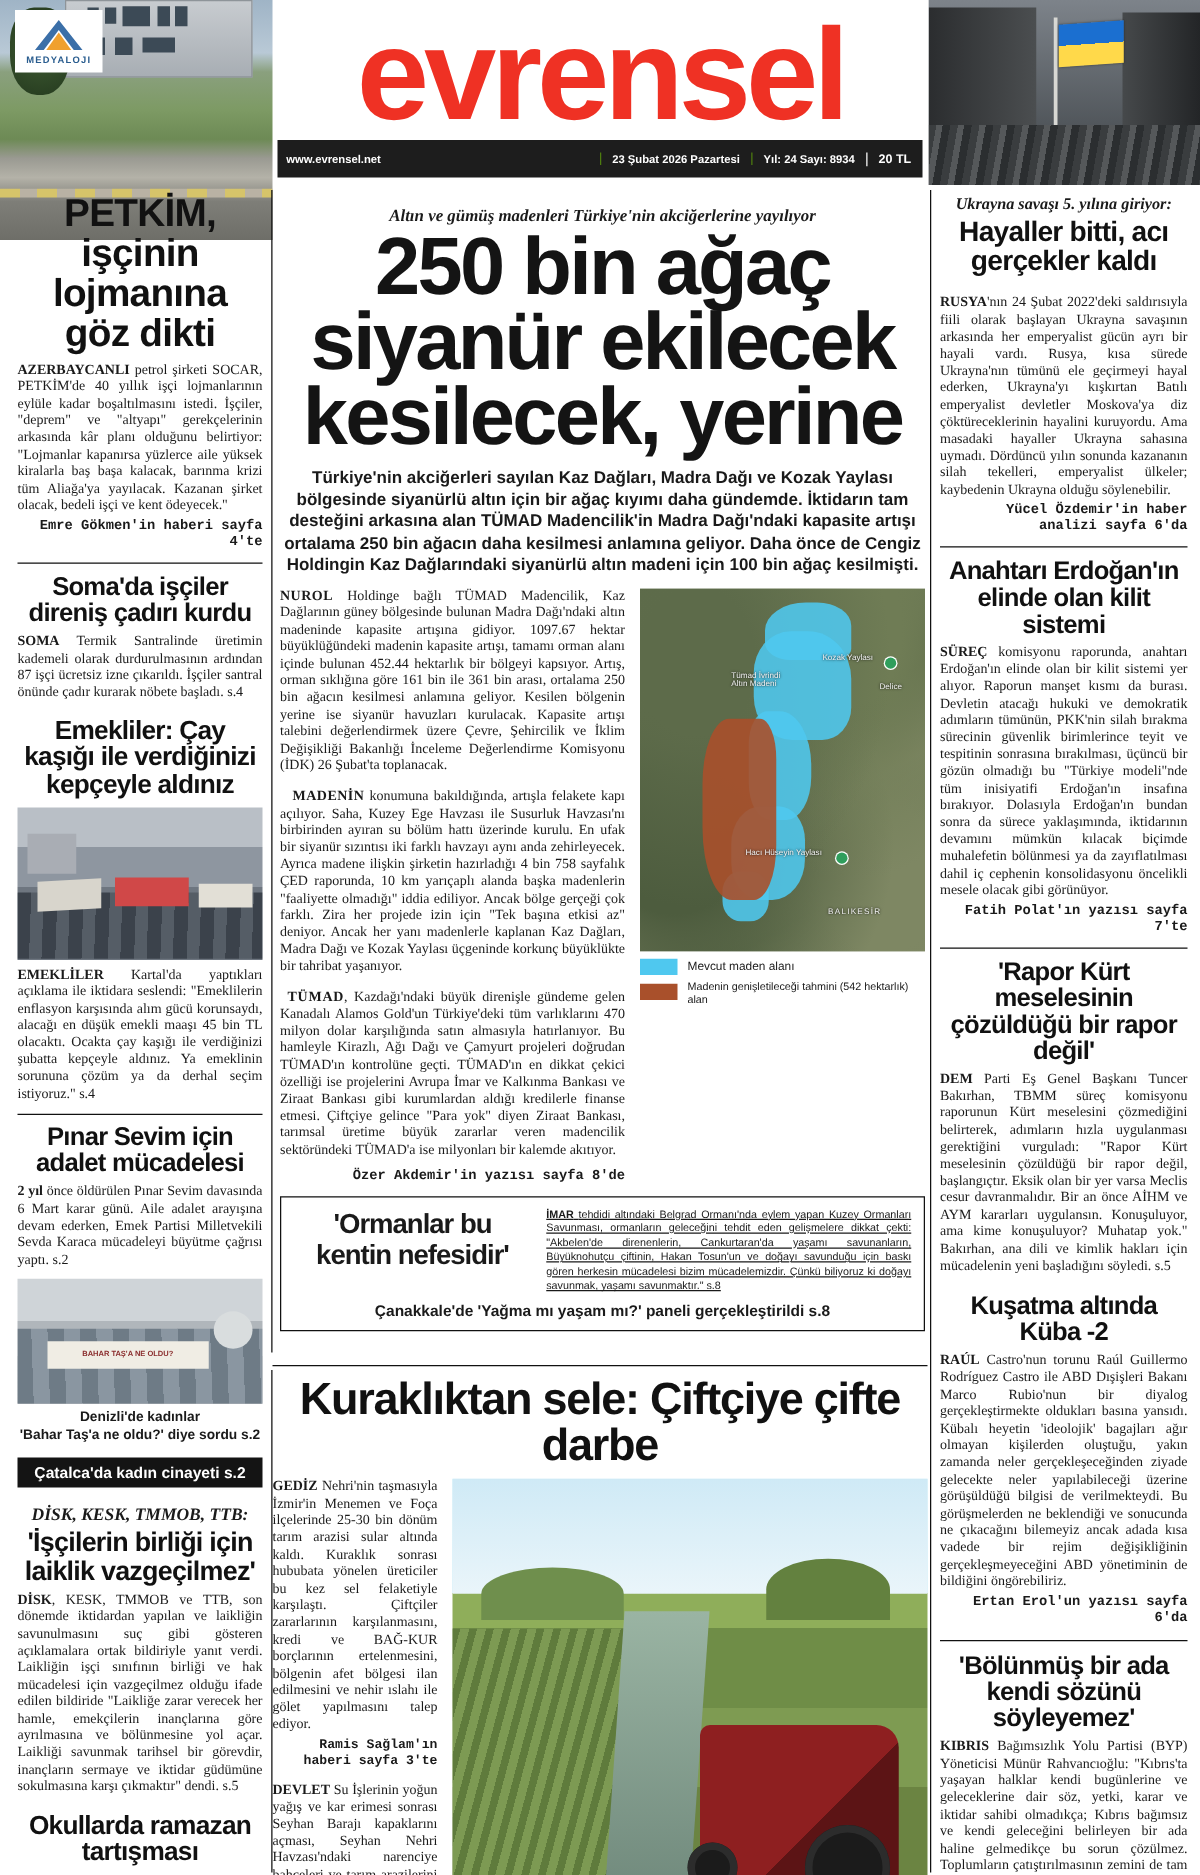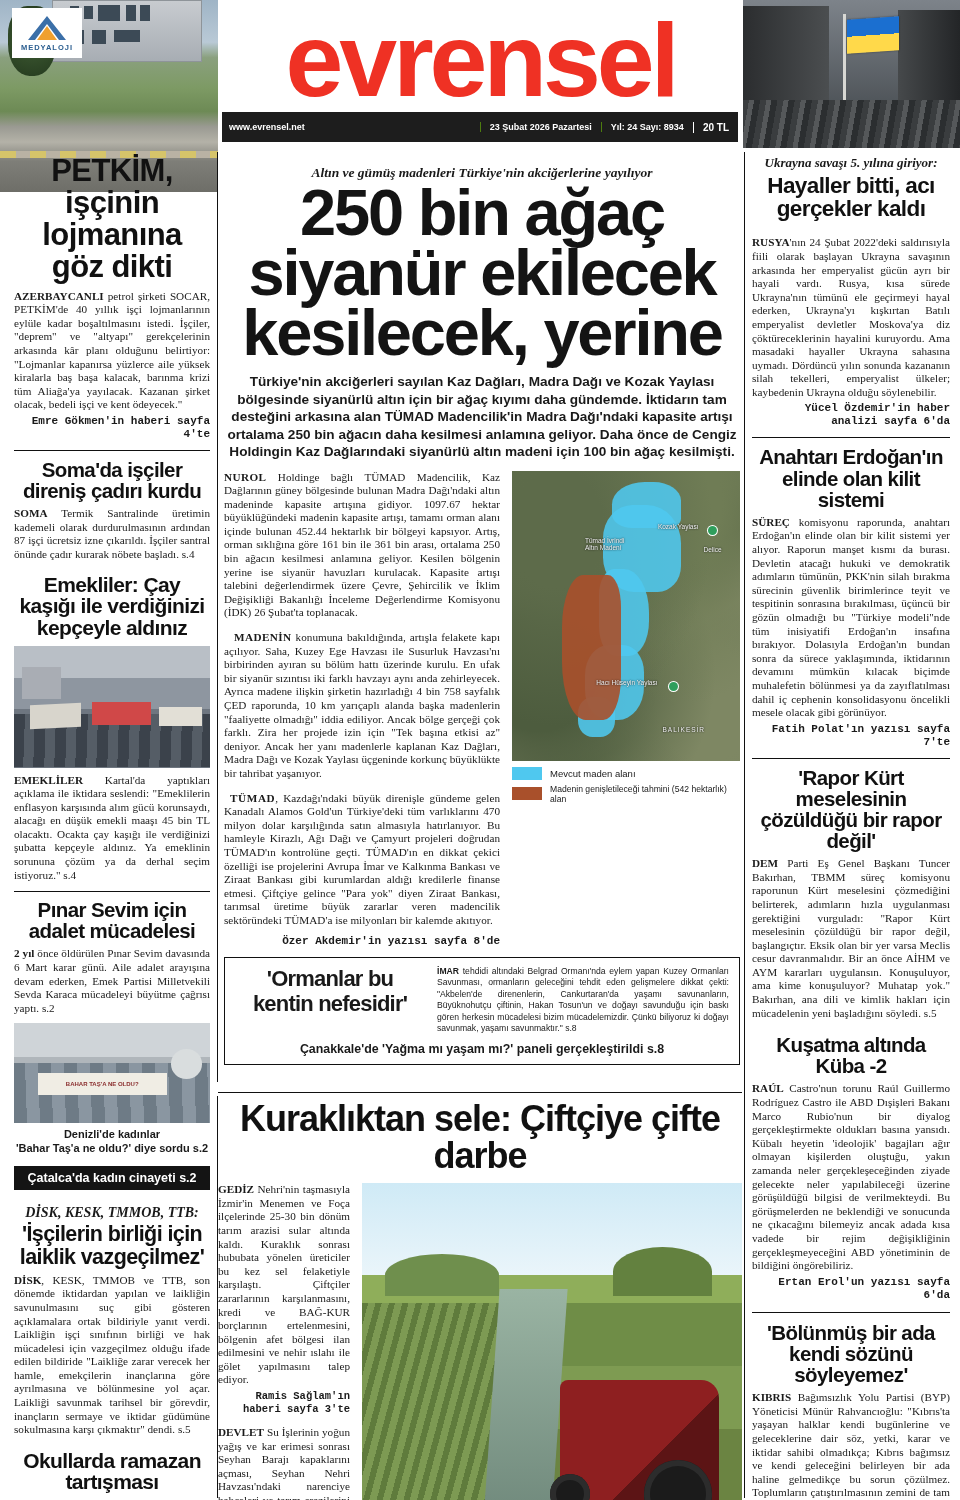--- a/index.html
+++ b/index.html
@@ -414,21 +414,21 @@
           </div>
         </div>
       </div>
     </div>
 
     <div class="boxed" style="margin-top:9px;">
       <div style="display:flex; gap:12px; align-items:flex-start;">
         <div style="width:190px;flex:0 0 auto;">
           <div class="box-hl">'Ormanlar bu kentin nefesidir'</div>
         </div>
-        <div style="flex:1;">
+        <div style="flex:1;text-decoration:underline;">
           <div class="box-body">
             <b>İMAR</b>
             <span>tehdidi altındaki Belgrad Ormanı'nda eylem yapan Kuzey Ormanları Savunması, ormanların geleceğini tehdit eden gelişmelere dikkat çekti: "Akbelen'de direnenlerin, Cankurtaran'da yaşamı savunanların, Büyüknohutçu çiftinin, Hakan Tosun'un ve doğayı savunduğu için baskı gören herkesin mücadelesi bizim mücadelemizdir. Çünkü biliyoruz ki doğayı savunmak, yaşamı savunmaktır." s.8</span>
           </div>
         </div>
       </div>
       <div class="box-foot">Çanakkale'de 'Yağma mı yaşam mı?' paneli gerçekleştirildi s.8</div>
     </div>
   </div>
 

